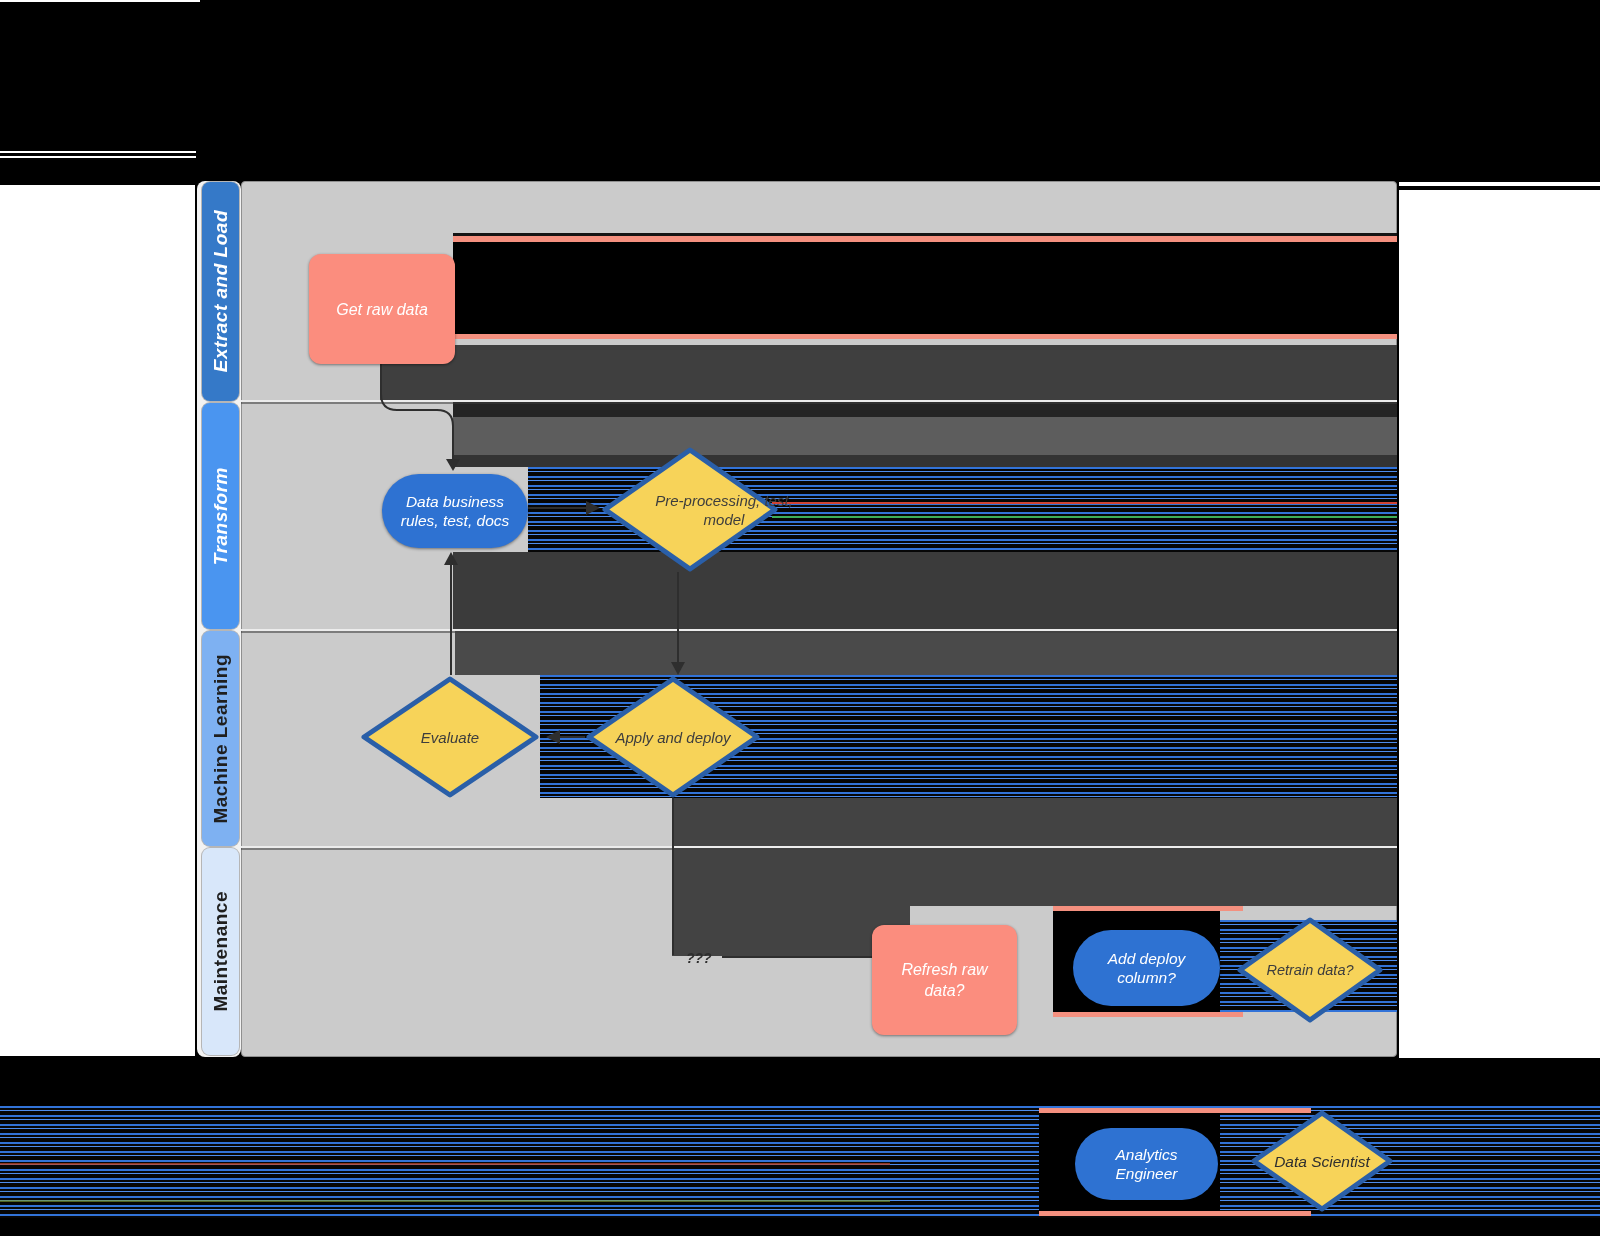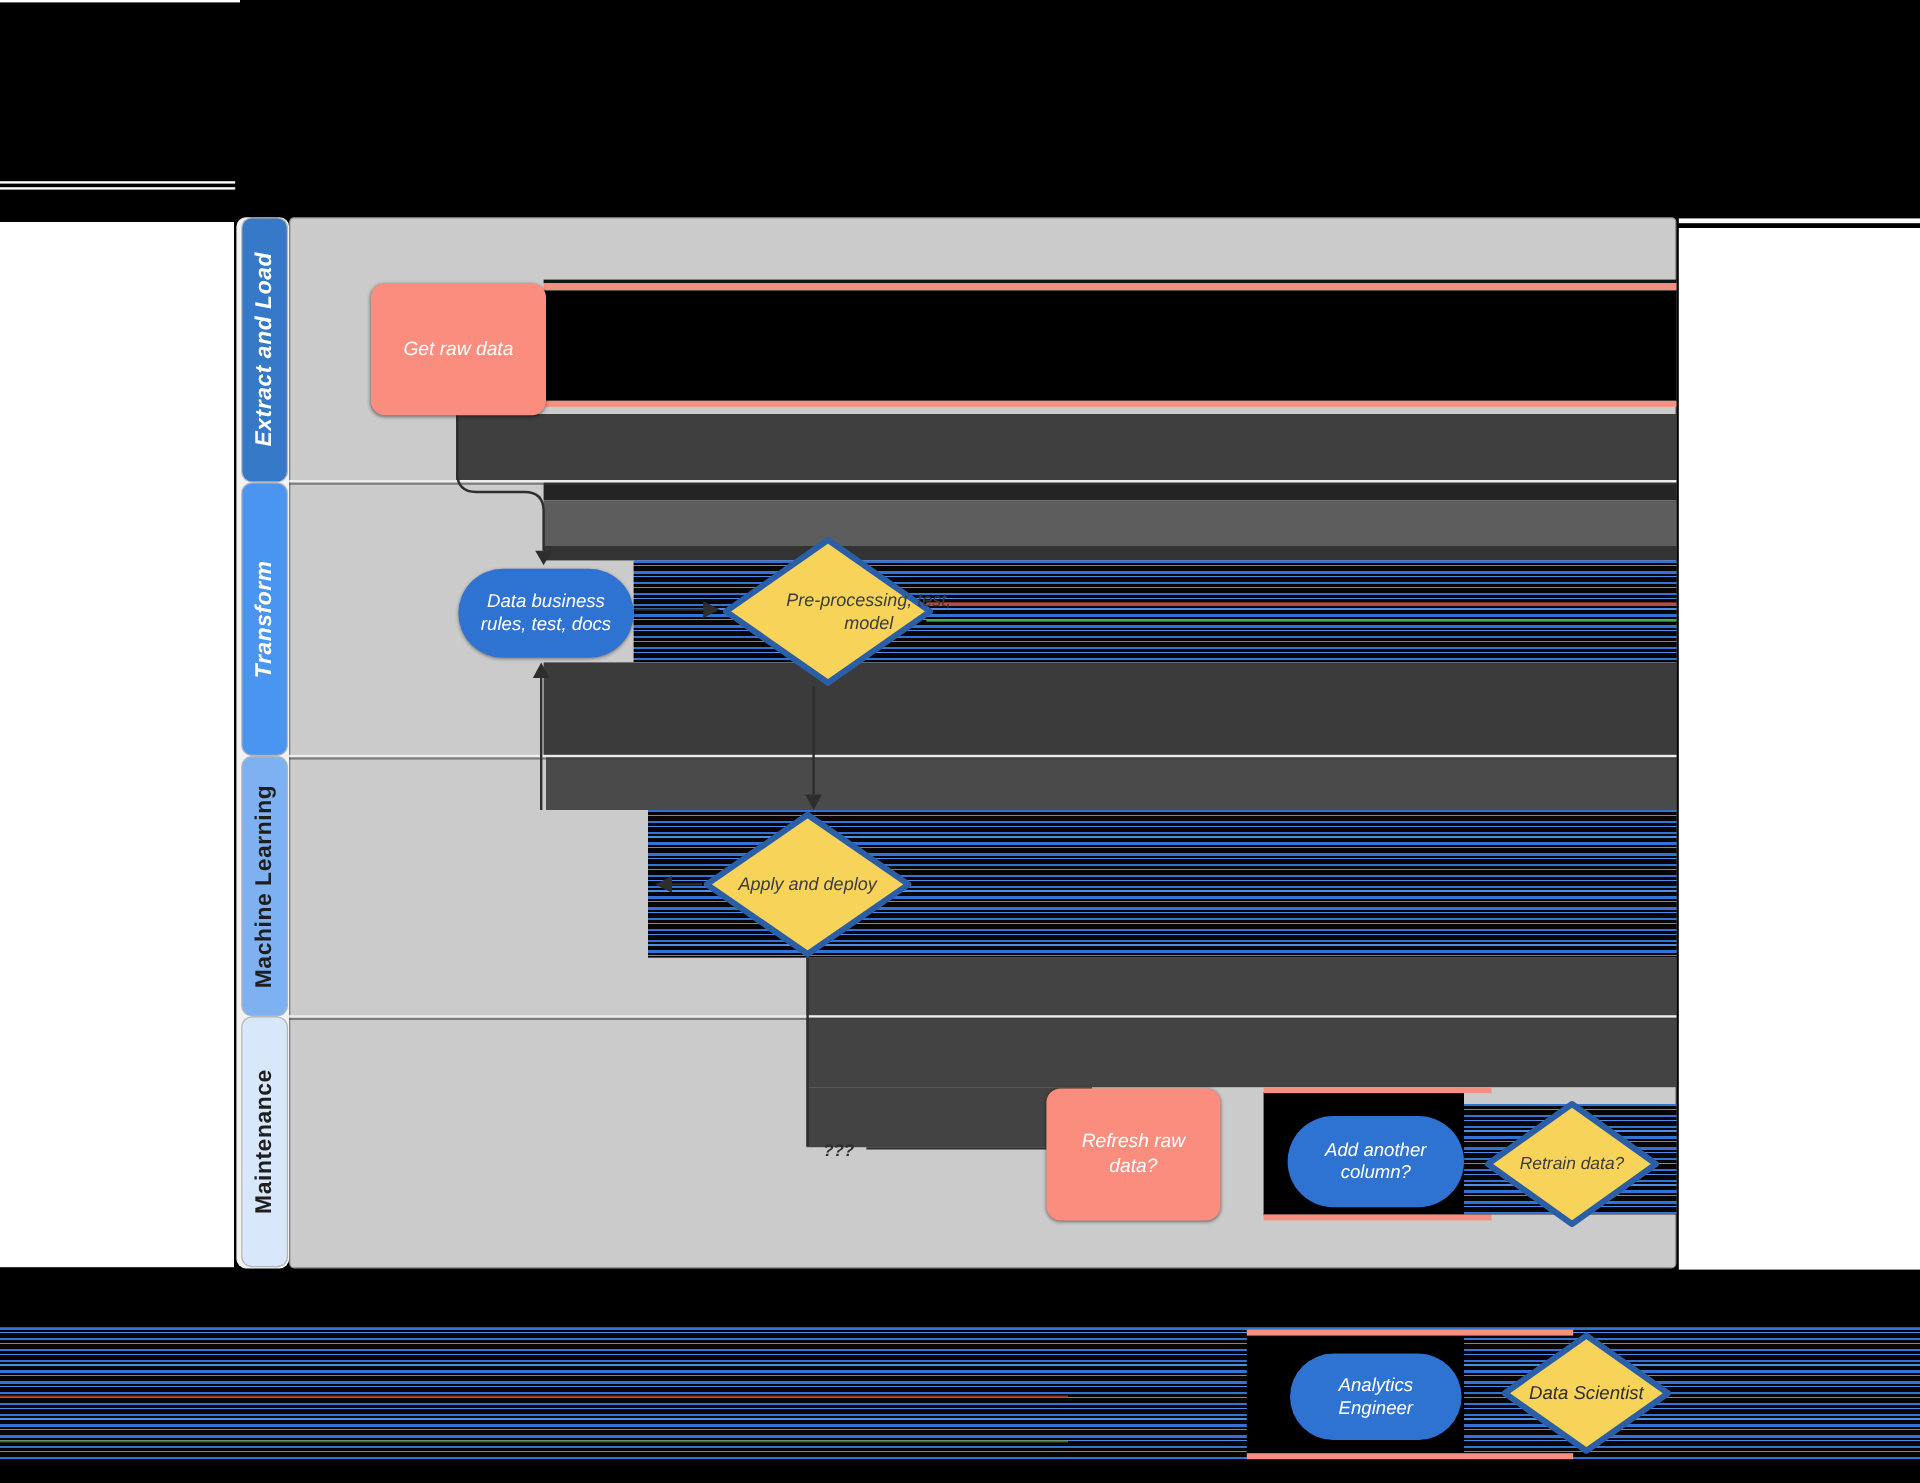--- a/index.html
+++ b/index.html
@@ -18,21 +18,21 @@
   .lane-label.lt{color:#fff;font-style:italic;}
   .lane-label.dk{color:#1f1f1f;}
   .boundary{left:241px;width:1156px;height:2px;background:#ececec;box-shadow:0 2px 0 rgba(60,60,60,.55);}
   
   .stripes{background:repeating-linear-gradient(180deg,
            #3273d8 0px,#3273d8 2px,#070707 2px,#070707 4px,
            #4e8cec 4px,#4e8cec 5px,#060606 5px,#060606 9px);}
   
   .node{display:flex;align-items:center;justify-content:center;text-align:center;box-sizing:border-box;}
   .proc{background:var(--salmon);border-radius:12px;color:#fff;font-style:italic;font-size:16px;
-        box-shadow:0 1px 3px rgba(0,0,0,.45);padding:6px 14px;line-height:21px;}
+        box-shadow:0 1px 3px rgba(0,0,0,.45);padding:6px 14px;line-height:21px;margin-top:18px;}
   .pill{background:var(--blue);border-radius:38px;color:#fff;font-style:italic;font-size:15.5px;
         box-shadow:0 1px 3px rgba(0,0,0,.45);padding:4px 12px;line-height:19px;}
   .diamond{pointer-events:auto;}
   .diamond svg{position:absolute;left:0;top:0;}
   .diamond .dlabel{position:absolute;left:0;top:0;width:100%;height:100%;display:flex;
         align-items:center;justify-content:center;text-align:center;color:#3d3d3d;
         font-style:italic;font-size:15px;line-height:19px;}
   .dshape{fill:#f7d359;stroke:#2a5fa8;stroke-width:5;stroke-linejoin:round;}
   .conn{stroke:#2e2e2e;stroke-width:2;fill:none;}
   .head{fill:#2e2e2e;stroke:none;}
@@ -118,34 +118,40 @@
     <span>Data business rules, test, docs</span>
   </div>
 
   <div class="abs diamond" style="left:601px;top:446px;width:178px;height:127px;">
     <svg width="178" height="127">
       <polygon class="dshape" points="89,4 174,63.5 89,123 4,63.5"></polygon>
     </svg>
     <div class="dlabel" style="padding:0 34px;">Pre-processing, test, model</div>
   </div>
 
+  <div class="abs diamond" style="left:360px;top:675px;width:180px;height:124px;">
+    <svg width="180" height="124">
+      <polygon class="dshape" points="90,4 176,62 90,120 4,62"></polygon>
+    </svg>
+    <div class="dlabel">Evaluate</div>
+  </div>
 
   <div class="abs diamond" style="left:585px;top:675px;width:176px;height:124px;">
     <svg width="176" height="124">
       <polygon class="dshape" points="88,4 172,62 88,120 4,62"></polygon>
     </svg>
     <div class="dlabel">Apply and deploy</div>
   </div>
 
   <div class="abs node proc" style="left:872px;top:907px;width:145px;height:110px;">
     <span>Refresh raw data?</span>
   </div>
 
   <div class="abs node pill" style="left:1073px;top:930px;width:147px;height:76px;">
-    <span>Add another column?</span>
+    <span>Add deploy column?</span>
   </div>
 
   <div class="abs diamond" style="left:1236px;top:916px;width:148px;height:108px;">
     <svg width="148" height="108">
       <polygon class="dshape" points="74,4 144,54 74,104 4,54"></polygon>
     </svg>
     <div class="dlabel" style="font-size:14.5px;">Retrain data?</div>
   </div>
 
   <div class="abs stripes" style="left:0;top:1106px;width:1600px;height:112px;"></div>

